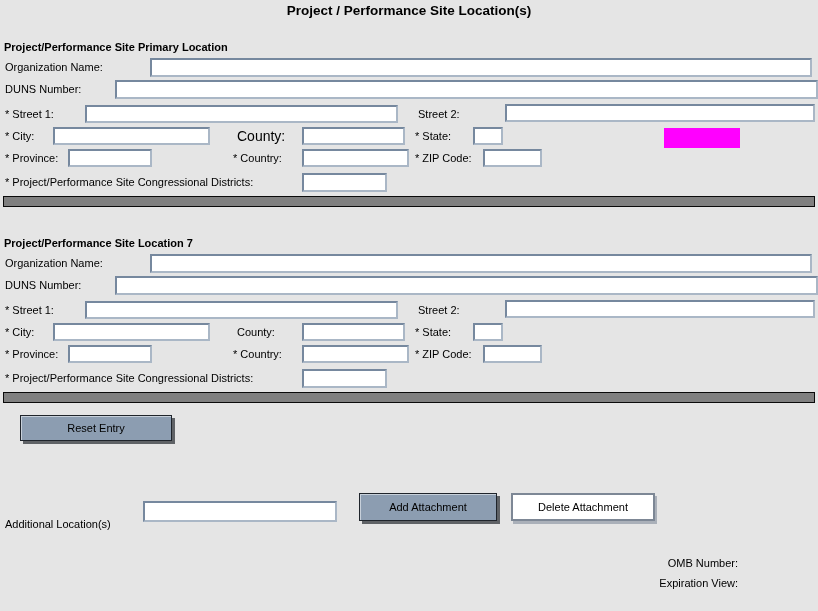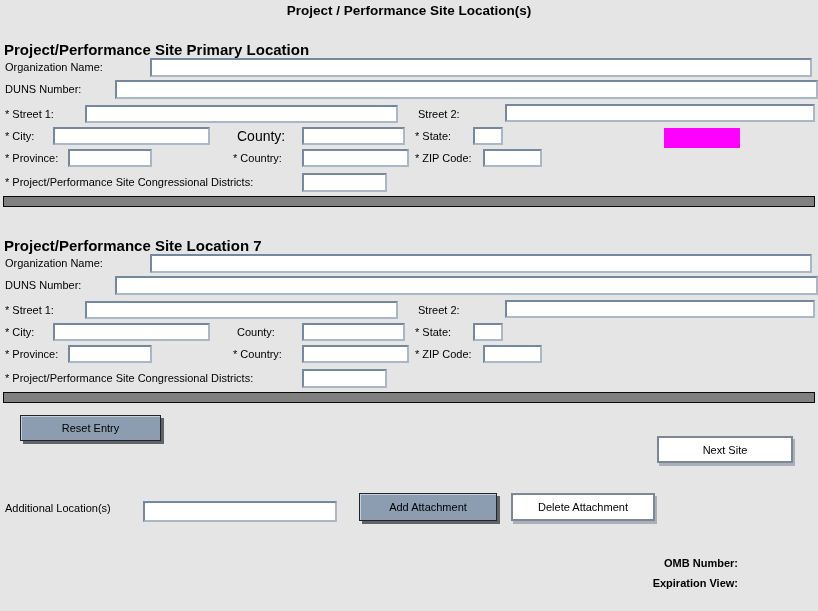--- a/index.html
+++ b/index.html
@@ -1,36 +1,36 @@
 <!DOCTYPE html>
 <html><head>
 <meta charset="utf-8">
 <style>
   html,body{margin:0;padding:0;background:#fff;}
   #page{position:relative;width:818px;height:611px;background:#e5e5e5;
         font-family:"Liberation Sans",sans-serif;font-size:11px;color:#000;overflow:hidden;}
   .title{position:absolute;left:0;top:3px;width:100%;text-align:center;
          font-size:13.5px;font-weight:bold;}
   .section{position:absolute;left:0;width:818px;}
-  .heading{position:absolute;left:4px;top:0;font-weight:bold;font-size:15px;white-space:nowrap;}
+  .heading{position:absolute;left:4px;top:0;font-weight:bold;font-size:11px;white-space:nowrap;}
   .lbl{position:absolute;white-space:nowrap;font-size:11px;}
   .county-big{font-size:14px;}
   .inp{position:absolute;background:#fff;border:2px solid;
        border-color:#76889e #aab7c6 #aab7c6 #76889e;box-sizing:border-box;
        padding:0 2px;font:11px "Liberation Sans",sans-serif;outline:none;}
   .bar{position:absolute;left:3px;width:812px;height:11px;background:#808080;
        border:1px solid #0a0a0a;box-sizing:border-box;}
   .highlight{position:absolute;background:#ff00ff;}
   .btn{position:absolute;box-sizing:border-box;font:11px "Liberation Sans",sans-serif;
        text-align:center;cursor:pointer;}
   .btn-blue{background:#8c9db1;border:1px solid #1f242b;
             box-shadow:inset 1px 1px 0 #c7d0da, 3px 3px 0 #5f6266;}
   .btn-white{background:#ffffff;border:2px solid #7d8795;
              box-shadow:2px 3px 0 #aab0b9;}
-  .footer{position:absolute;right:80px;top:553px;text-align:right;line-height:20px;font-weight:bold;}
+  .footer{position:absolute;right:80px;top:553px;text-align:right;line-height:20px;}
 </style>
 </head>
 <body>
 
 <div id="page">
 
   <div class="title">Project / Performance Site Location(s)</div>
 
   <div class="section" style="top:41px;height:170px;">
     <div class="heading">Project/Performance Site Primary Location</div>
@@ -94,25 +94,24 @@
     <input class="inp" style="left: 302px; top: 108px; width: 107px; height: 18px;" value="">
     <span class="lbl" style="left:415px;top:111px;">* ZIP Code:</span>
     <input class="inp" style="left: 483px; top: 108px; width: 59px; height: 18px;" value="">
 
     <span class="lbl" style="left:5px;top:135px;">* Project/Performance Site Congressional Districts:</span>
     <input class="inp" style="left: 302px; top: 132px; width: 85px; height: 19px;" value="">
 
     <div class="bar" style="top:155px;"></div>
   </div>
 
-  <button class="btn btn-blue" style="left:20px;top:415px;width:141px;height:26px;">Reset Entry</button>
+  <button class="btn btn-blue" style="left:20px;top:415px;width:152px;height:26px;">Reset Entry</button>
 
-  <button class="btn btn-white" style="left:657px;top:436px;width:136px;height:27px;">Next Site</button>
 
-  <span class="lbl" style="left:5px;top:502px;">Additional Location(s)</span>
+  <span class="lbl" style="left:5px;top:518px;">Additional Location(s)</span>
   <input class="inp" style="left: 143px; top: 501px; width: 194px; height: 21px;" value="">
 
   <button class="btn btn-blue" style="left:359px;top:493px;width:138px;height:28px;">Add Attachment</button>
   <button class="btn btn-white" style="left:511px;top:493px;width:144px;height:28px;">Delete Attachment</button>
 
   <div class="footer">
     <div>OMB Number:</div>
     <div>Expiration View:</div>
   </div>
 

